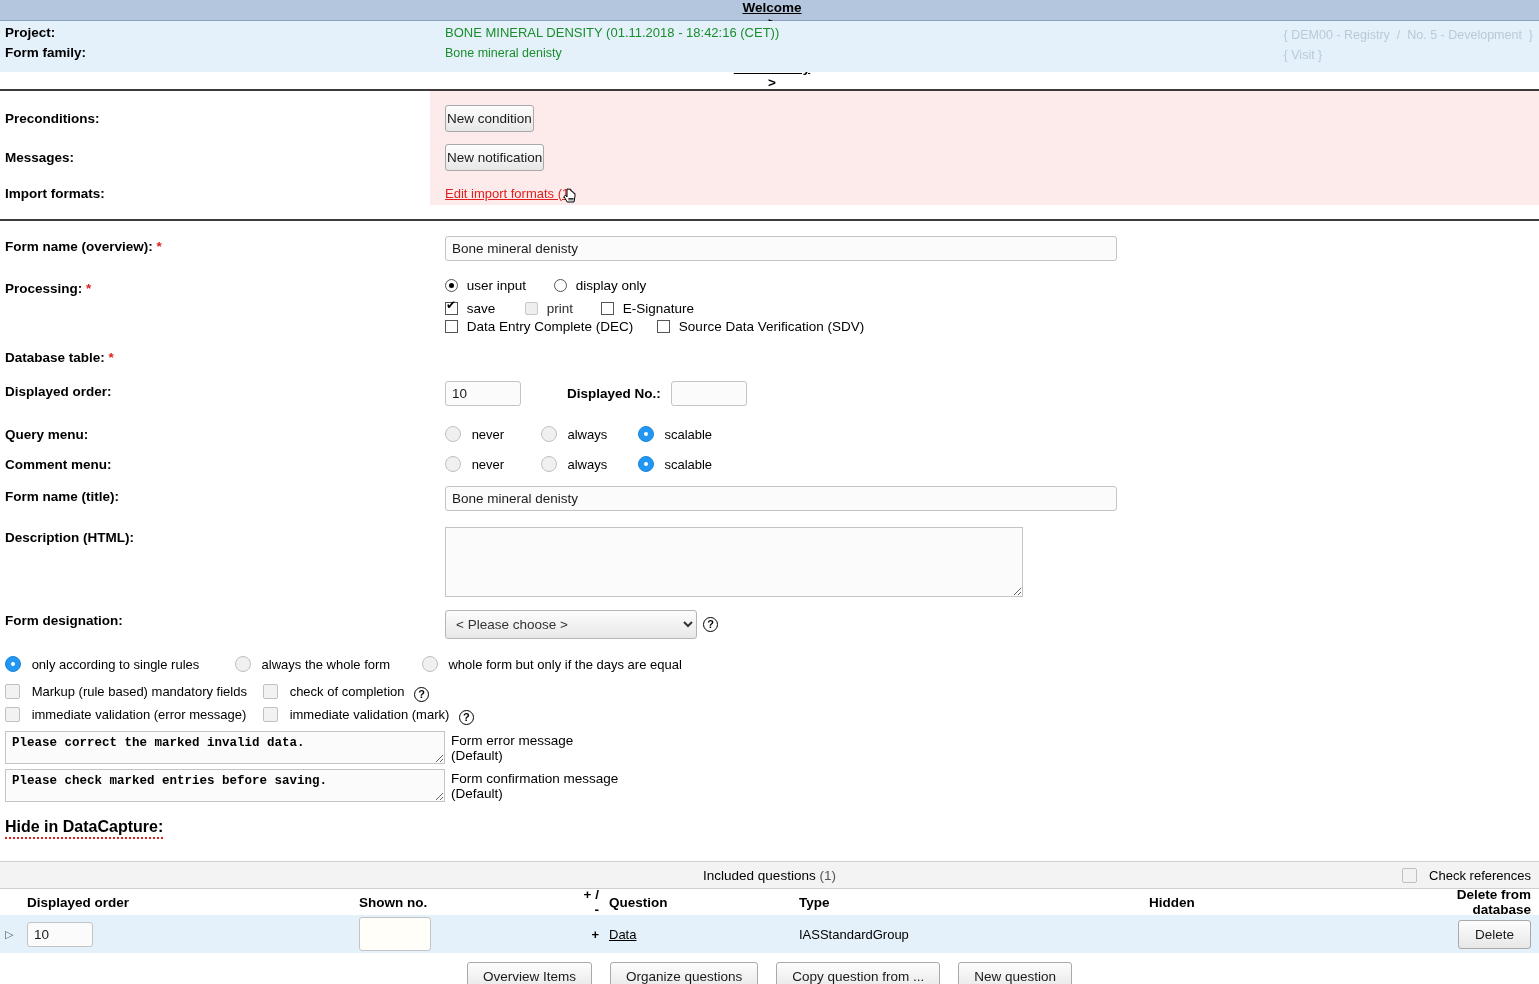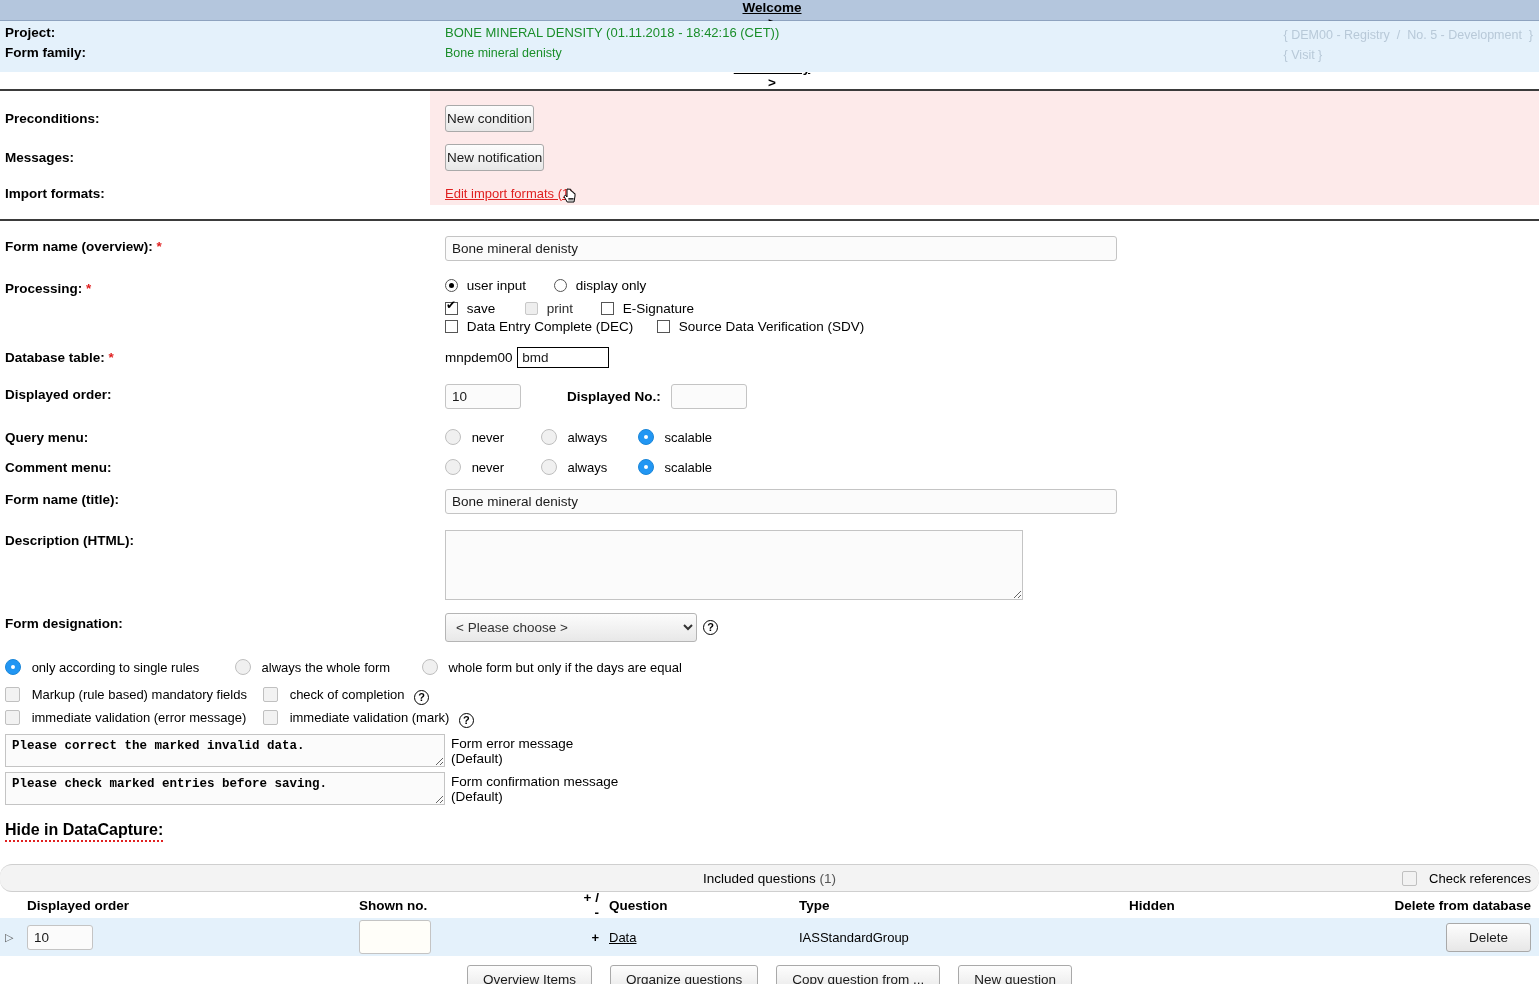--- a/index.html
+++ b/index.html
@@ -177,39 +177,38 @@
   
   .tblhead {
     background: #f3f3f3;
     border-top: 1px solid #cfcfcf;
     border-bottom: 1px solid #cfcfcf;
     height: 28px;
     position: relative;
     text-align: center;
     line-height: 28px;
     font-size: 13.5px;
-    border-radius: 12px;
   }
   .tblhead .cnt { color: #555; }
   .chkref { position: absolute; right: 8px; top: 0; line-height: 28px; font-size: 13px; }
   .cols {
     display: flex; align-items: center; height: 26px;
     font-weight: bold; font-size: 13.5px; padding-left: 5px;
   }
   .row1 {
     display: flex; align-items: center; height: 38px;
     background: #e4f1fb; padding-left: 5px;
   }
   .c-arrow { width: 22px; }
   .c-disp  { width: 332px; }
   .c-shown { width: 222px; }
   .c-pm    { width: 28px; text-align: right; padding-right: 10px; }
   .c-q     { width: 190px; }
   .c-type  { width: 330px; }
-  .c-hidden{ width: 260px; }
+  .c-hidden{ width: 260px; margin-left: 20px; }
   .c-del   { flex: 1; text-align: right; padding-right: 8px; }
   .ulink { text-decoration: underline; color: #000; cursor: pointer; }
   .arrowglyph { color: #555; font-size: 11px; }
   .btnrow { display: flex; justify-content: center; gap: 18px; padding-top: 9px; }
 </style>
 </head>
 <body>
 
 <div class="breadcrumb">
   <a>Welcome</a>
@@ -317,24 +316,20 @@
         </span>
       </div>
     </span>
   </div>
 
   <div class="frow" style="margin-top:13px">
     <span class="lbl">
       <span>Database table:</span>
       <span class="req">*</span>
     </span>
-    <span class="fld">
-      <span style="font-size:13.5px">mnpdem00</span>
-      <input class="txt focusdark" style="width: 92px; padding: 2px 4px; margin-left: 1px;" type="text" value="bmd">
-    </span>
   </div>
 
   <div class="frow" style="margin-top:16px">
     <span class="lbl">Displayed order:</span>
     <span class="fld" style="display:flex; align-items:center;">
       <input class="txt small-num" type="text" value="10" style="">
       <span style="font-weight:bold; font-size:13.5px; margin:0 10px 0 46px;">Displayed No.:</span>
       <input class="txt small-num" type="text" value="" style="">
     </span>
   </div>
@@ -493,21 +488,21 @@
     <span class="c-shown">
       <input class="txt" style="width: 72px; height: 34px; background: rgb(255, 254, 249);" type="text" value="">
     </span>
     <span class="c-pm" style="font-weight:bold">+</span>
     <span class="c-q">
       <a class="ulink">Data</a>
     </span>
     <span class="c-type">IASStandardGroup</span>
     <span class="c-hidden"></span>
     <span class="c-del">
-      <button class="btn" style="padding:6px 22px">Delete</button>
+      <button class="btn" style="padding:6px 16px">Delete</button>
     </span>
   </div>
 
   <div class="btnrow">
     <button class="btn" style="padding:6px 15px">Overview Items</button>
     <button class="btn" style="padding:6px 15px">Organize questions</button>
     <button class="btn" style="padding:6px 15px">Copy question from ...</button>
     <button class="btn" style="padding:6px 15px">New question</button>
   </div>
 </div>

